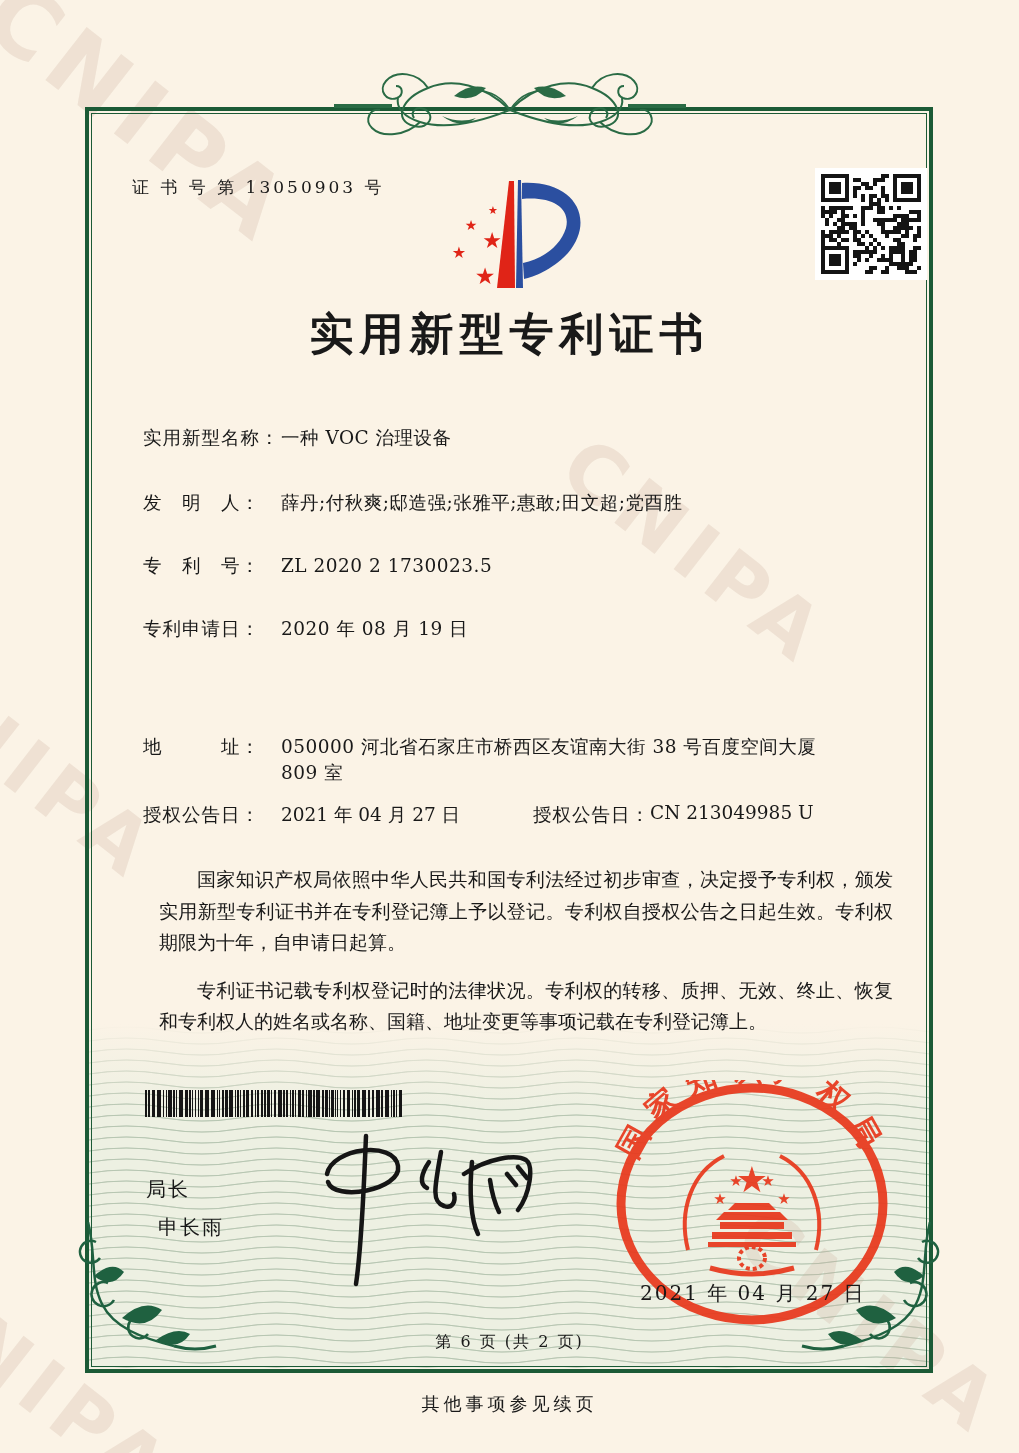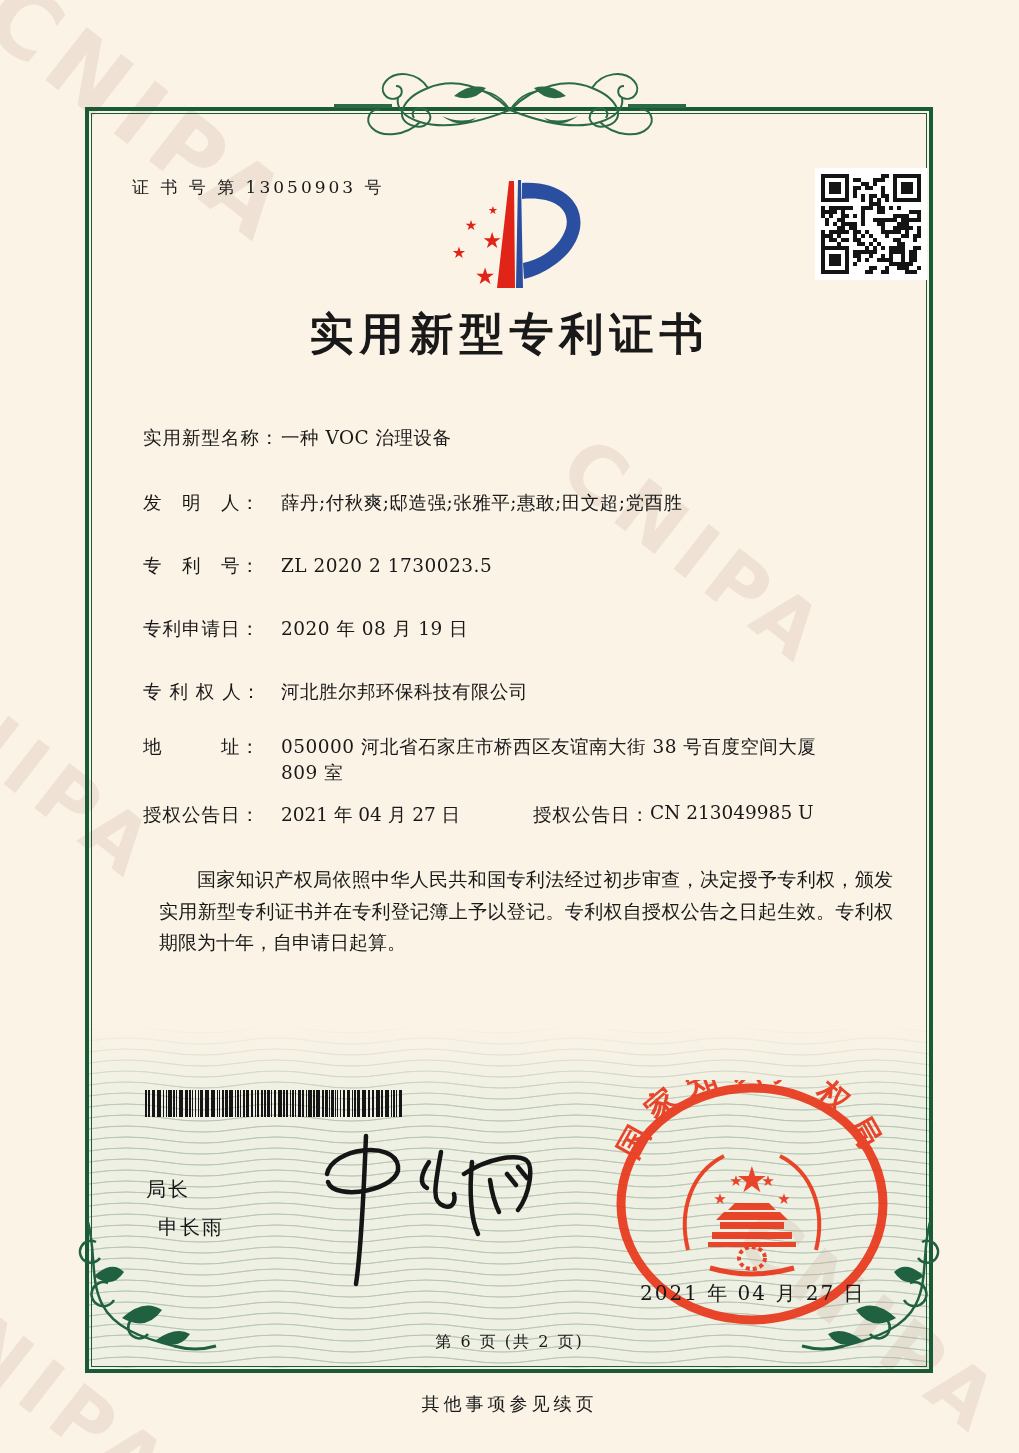--- a/index.html
+++ b/index.html
@@ -461,37 +461,34 @@
     <span class="val">薛丹;付秋爽;邸造强;张雅平;惠敢;田文超;党酉胜</span>
   </div>
   <div class="field" style="top:553px;">
     <span class="lab">专　利　号：</span>
     <span class="val">ZL 2020 2 1730023.5</span>
   </div>
   <div class="field" style="top:616px;">
     <span class="lab">专利申请日：</span>
     <span class="val">2020 年 08 月 19 日</span>
   </div>
-  <div class="field" style="top:679px;">
-    <span class="lab">专 利 权 人：</span>
-    <span class="val">河北胜尔邦环保科技有限公司</span>
-  </div>
   <div class="field" style="top:734px;">
     <span class="lab">地　　　址：</span>
     <span class="val" style="max-width:560px;">050000  河北省石家庄市桥西区友谊南大街 38 号百度空间大厦 809 室</span>
   </div>
   <div class="grant-row">
     <span class="lab" style="width:138px;">授权公告日：</span>
     <span class="v1">2021 年 04 月 27 日</span>
     <span class="lab">授权公告日：</span>
     <span class="v2">CN 213049985 U</span>
   </div>
 
   <div class="paras">
     <p>国家知识产权局依照中华人民共和国专利法经过初步审查，决定授予专利权，颁发实用新型专利证书并在专利登记簿上予以登记。专利权自授权公告之日起生效。专利权期限为十年，自申请日起算。</p>
+    <p>专利证书记载专利权登记时的法律状况。专利权的转移、质押、无效、终止、恢复和专利权人的姓名或名称、国籍、地址变更等事项记载在专利登记簿上。</p>
   </div>
 
   <div id="barcode">
       <i style="left:0px;width:2px"></i>
       <i style="left:3px;width:2px"></i>
       <i style="left:7px;width:3px"></i>
       <i style="left:12px;width:4px"></i>
       <i style="left:18px;width:1px"></i>
       <i style="left:21px;width:1px"></i>
       <i style="left:23px;width:4px"></i>

